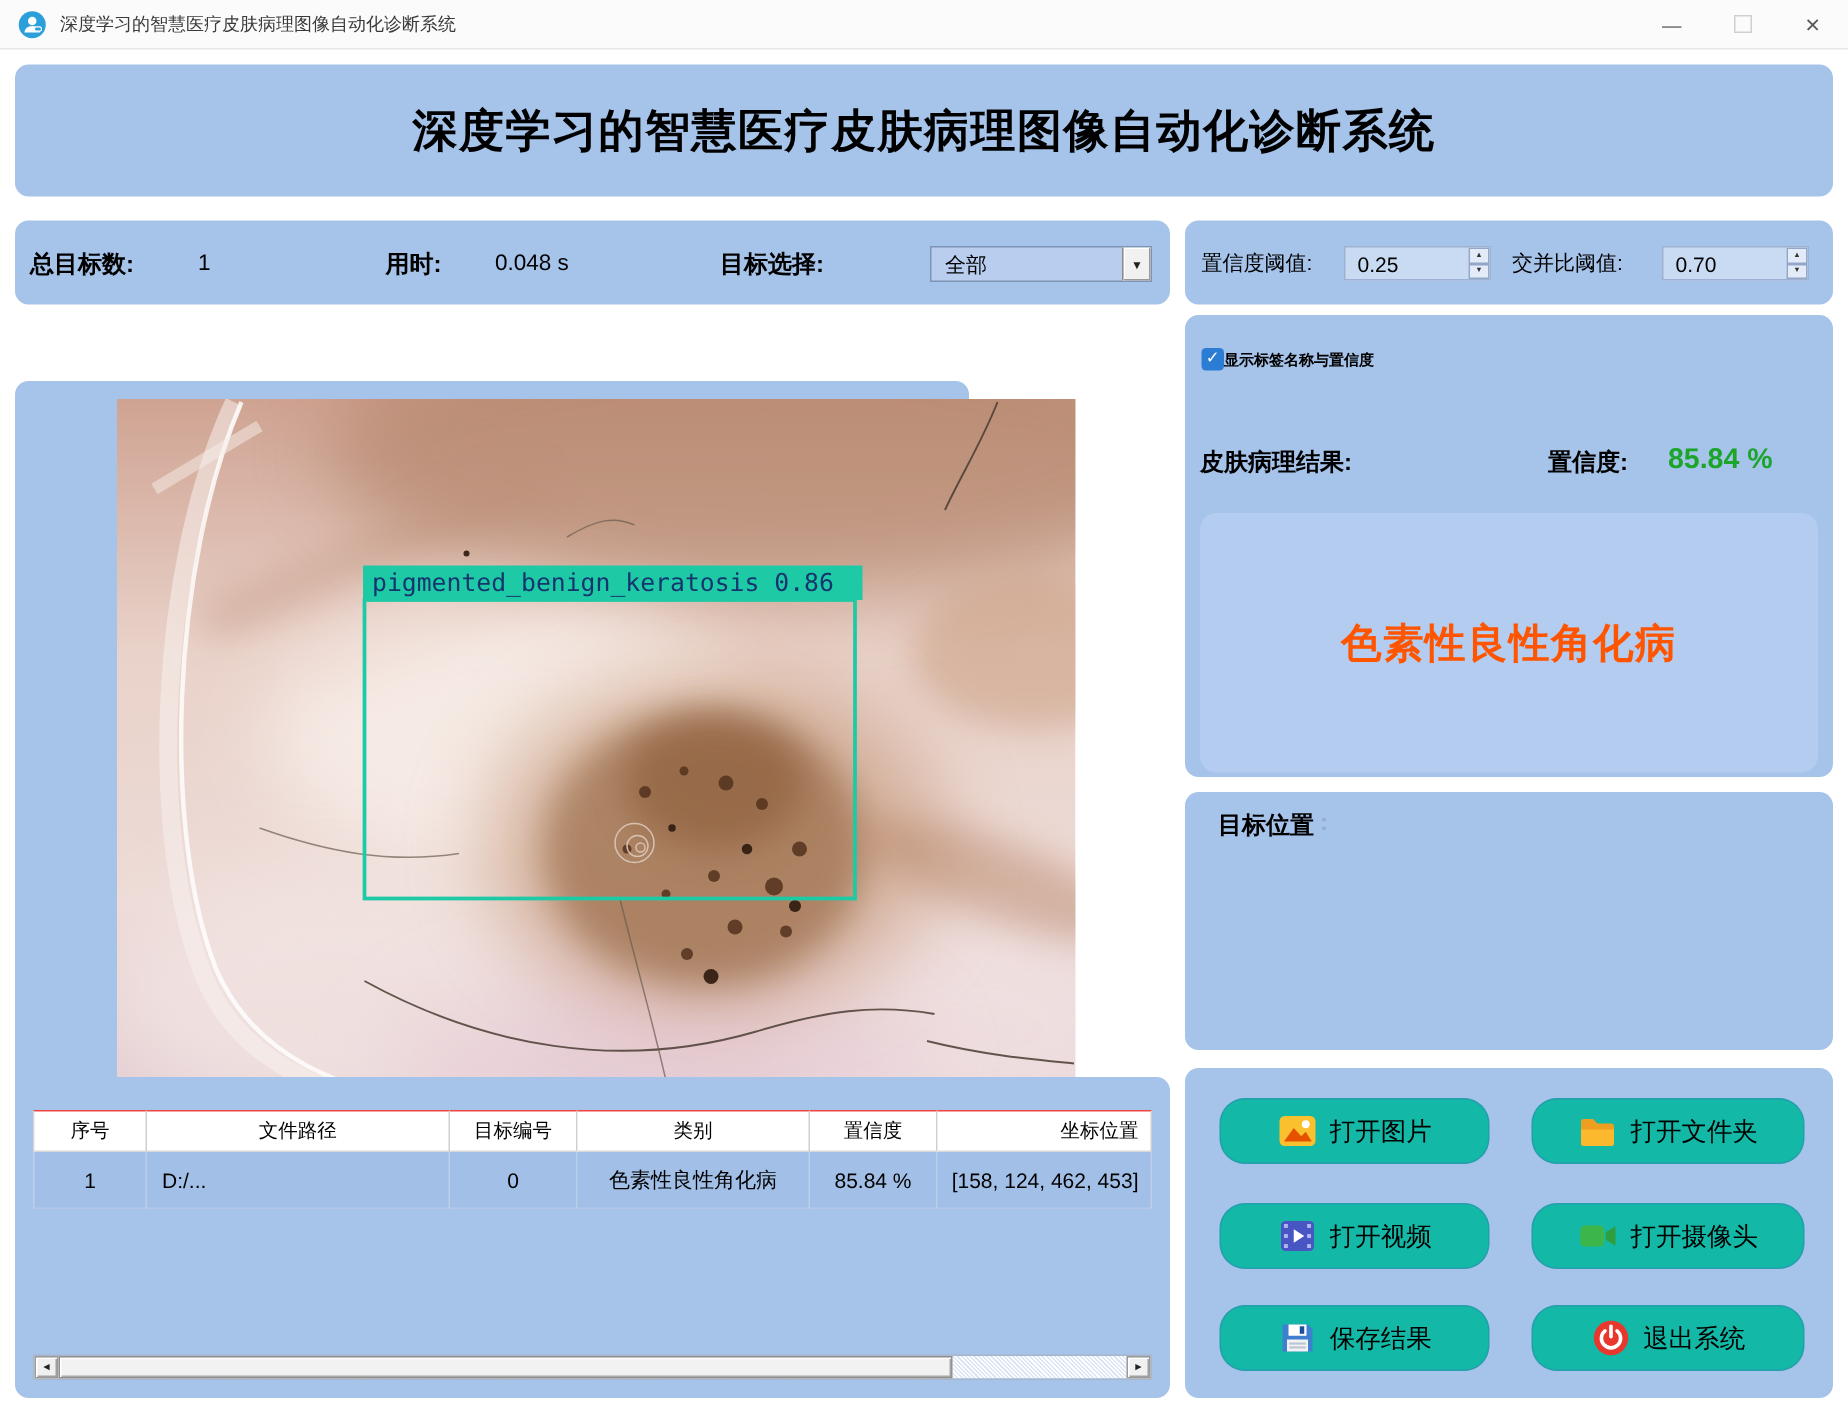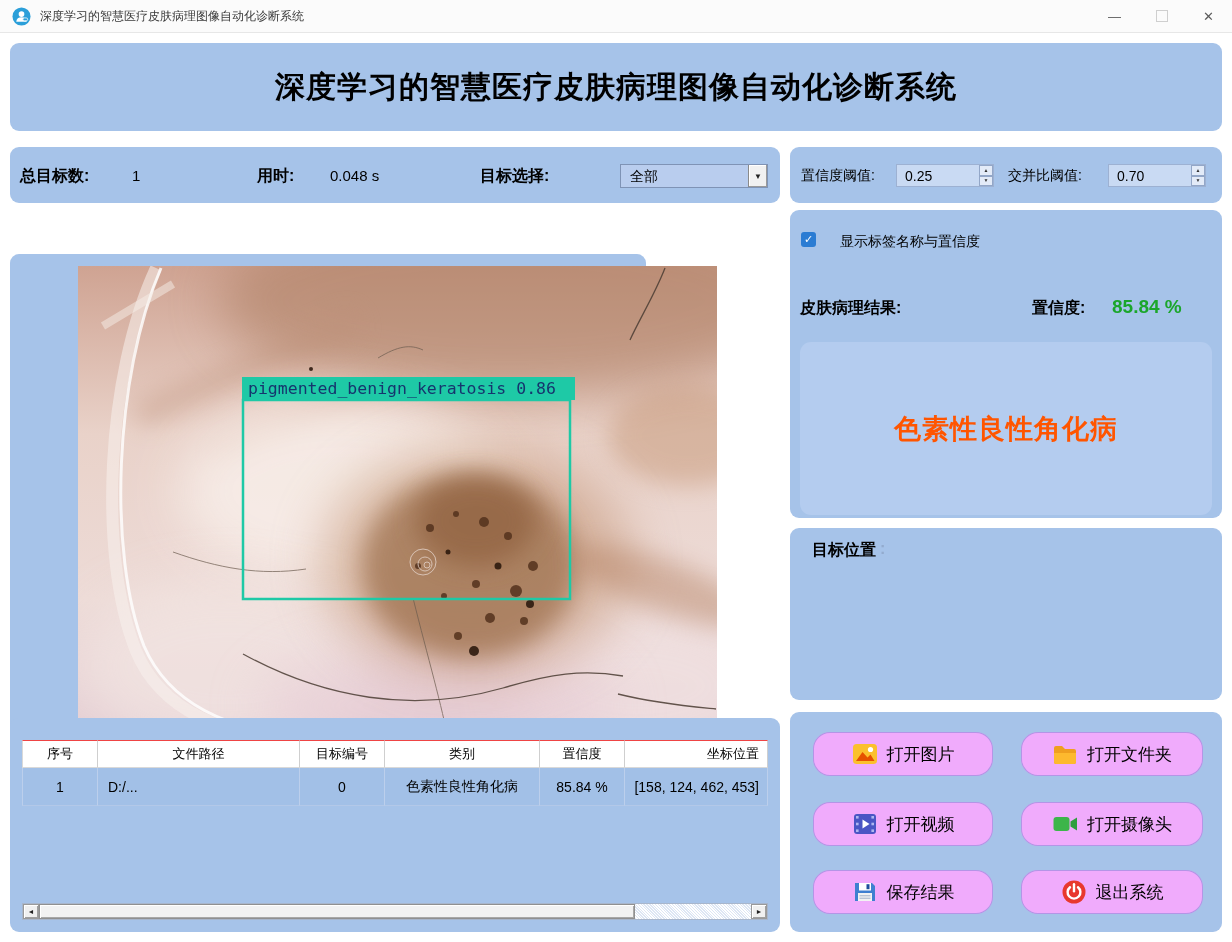--- a/index.html
+++ b/index.html
@@ -41,21 +41,21 @@
   
   .checkbox{position:absolute;width:15px;height:15px;background:#2b7cd3;border-radius:3px;
     display:flex;align-items:center;justify-content:center;color:#fff;font-size:11px;line-height:11px;}
   .conf-green{font-weight:bold;font-size:19px;color:#1ba62b;}
   .diagnosis{width:100%;height:100%;display:flex;align-items:center;justify-content:center;
     color:#ff5500;font-weight:bold;font-size:27px;letter-spacing:1px;}
   .pos-label{font-weight:bold;font-size:16px;}
   .pos-value{font-size:15px;}
   .faint-colon{color:#93abce;font-weight:bold;font-size:16px;}
   
-  .blue-btn{position:absolute;width:180px;height:44px;background:#f0abfc;border-radius:17px;
+  .blue-btn{position:absolute;width:180px;height:44px;background:#14b8a6;border-radius:17px;
     display:flex;align-items:center;justify-content:center;gap:9px;font-size:17px;color:#000;
     cursor:pointer;box-shadow:0 0 0 1px rgba(70,110,190,.35) inset;}
   .btn-ico{width:26px;height:26px;flex:0 0 auto;}
   
   .dtable{position:absolute;left:12px;top:22px;width:746px;font-size:14px;}
   .trow{display:grid;grid-template-columns:76px 202px 85px 155px 85px 143px;}
   .thead .cell{background:#ffffff;font-size:13px;height:28px;border-right:1px solid #cfcfcf;
     border-top:1px solid #ef4444;border-bottom:1px solid #d9d9d9;}
   .thead .cell:first-child{border-left:1px solid #d9d9d9;}
   .tbody .cell{background:#a2c0e7;height:38px;border-right:1px solid #bccfec;
@@ -218,21 +218,21 @@
     <rect x="165" y="134" width="327" height="199" fill="none" stroke="#1ec9a6" stroke-width="2.5"></rect>
     <rect x="164" y="111" width="333" height="23" fill="#1ec9a6"></rect>
     <text x="170" y="128" font-family="DejaVu Sans Mono, monospace" font-size="16.5" fill="#16356e">pigmented_benign_keratosis 0.86</text>
   </svg>
 </div>
 
 <div class="panel" style="left:790px;top:210px;width:432px;height:308px;">
   <div class="checkbox" style="left:11px;top:22px;">
     <span>✓</span>
   </div>
-  <span class="abs" style="left:50px;top:23px;font-size:14px;">显示标签名称与置信度</span>
+  <span class="abs" style="left:26px;top:23px;font-size:10px;font-weight:bold;">显示标签名称与置信度</span>
   <span class="abs lbl-bold" style="left:10px;top:88px;">皮肤病理结果:</span>
   <span class="abs lbl-bold" style="left:242px;top:88px;">置信度:</span>
   <span class="abs conf-green" style="left:322px;top:86px;">85.84 %</span>
   <div class="inner-box" style="left:10px;top:132px;width:412px;height:173px;">
     <div class="diagnosis">色素性良性角化病</div>
   </div>
 </div>
 
 <div class="panel" style="left:790px;top:528px;width:432px;height:172px;">
   <span class="abs pos-label" style="left:22px;top:12px;">目标位置</span>

